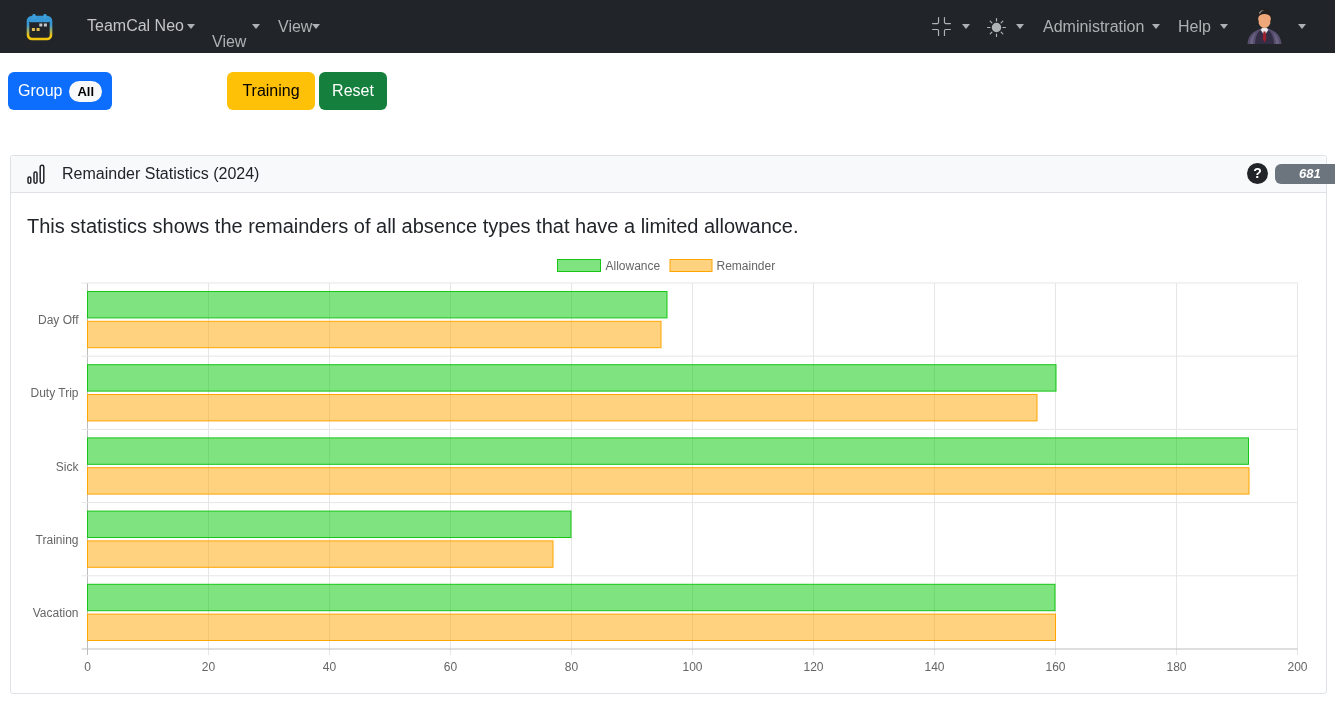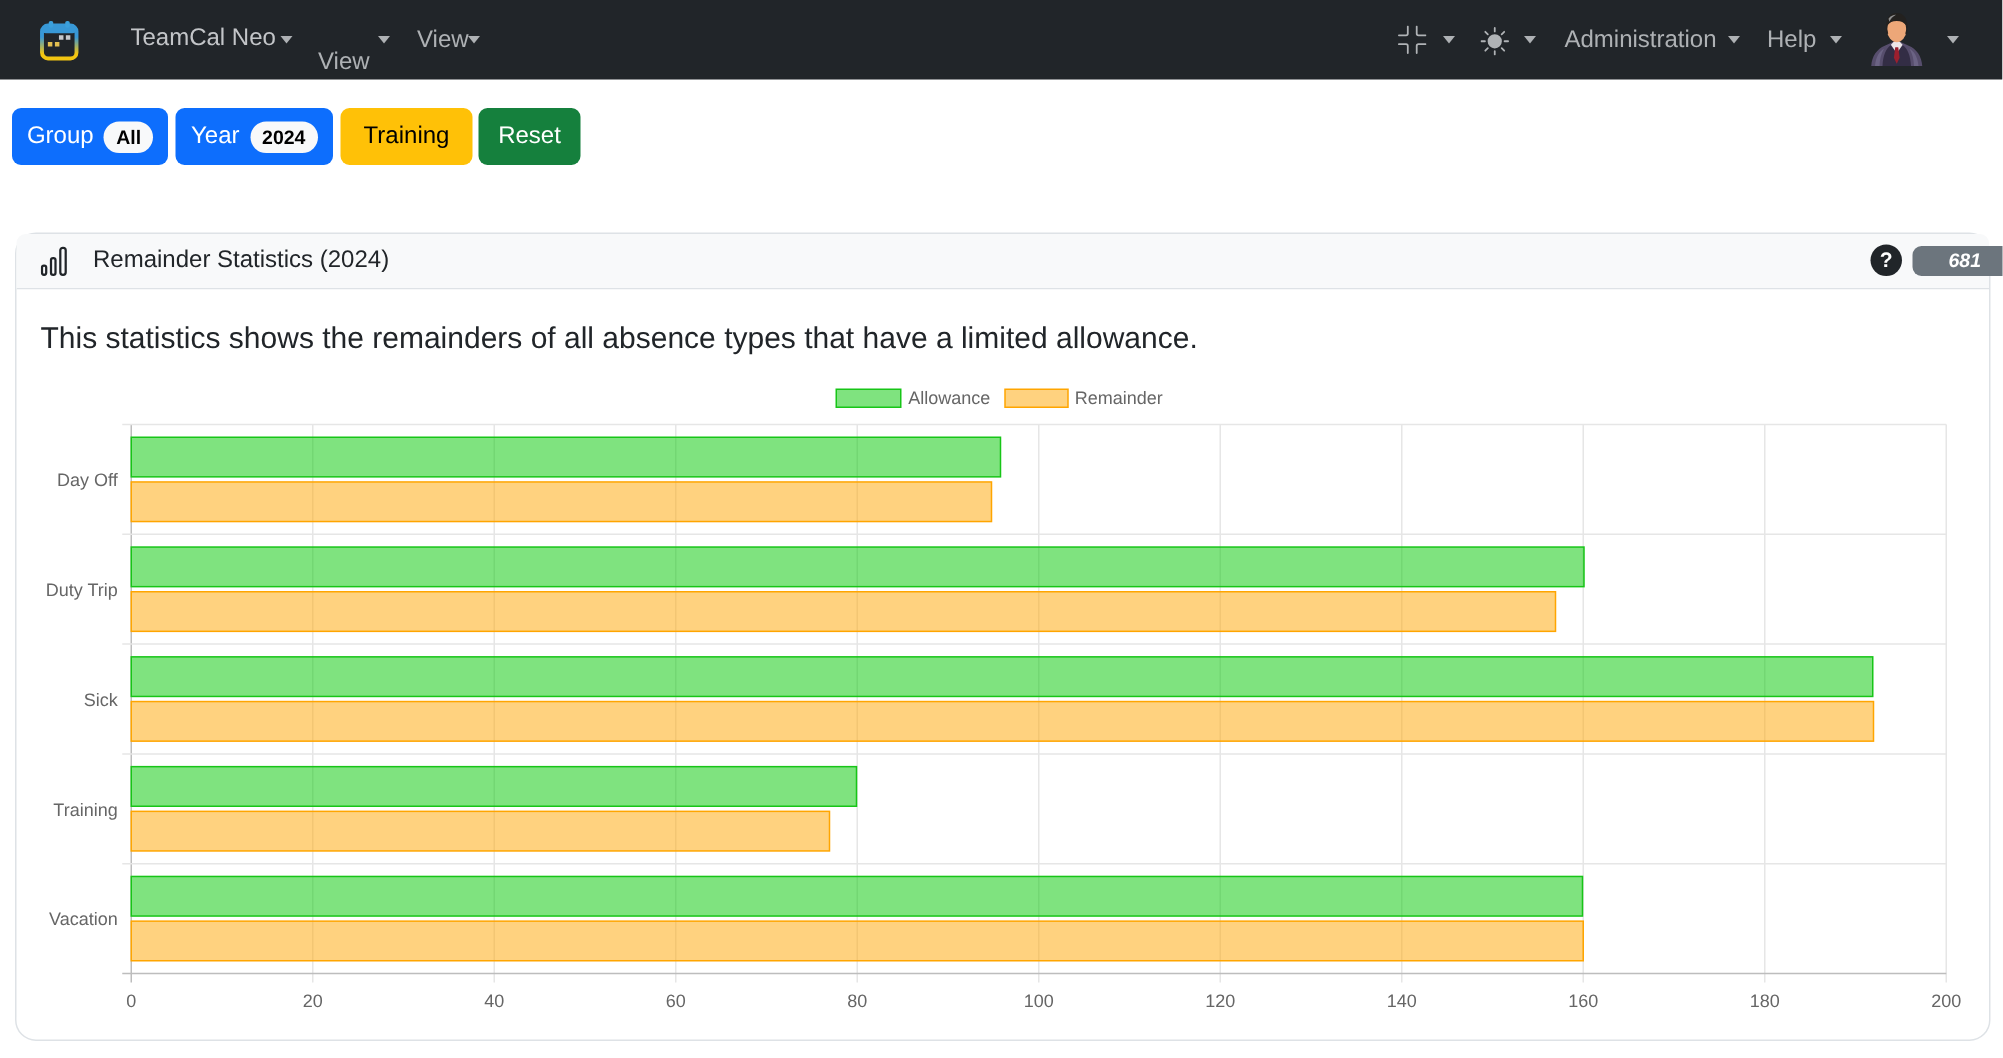--- a/index.html
+++ b/index.html
@@ -13,21 +13,21 @@
   .caret { position:absolute; width:0; height:0; border-left:4.5px solid transparent; border-right:4.5px solid transparent; border-top:5px solid #aeb1b4; }
 
   
   .btn { position:absolute; top:72px; height:38px; border-radius:6px; font-size:16px; color:#fff; display:flex; align-items:center; justify-content:center;text-align:center; }
   .btn .badge { background:#f8f9fa; color:#000; font-weight:bold; font-size:13px; border-radius:11px; padding:3px 8px; margin-left:7px; }
   .btn-primary { background:#0d6efd; }
   .btn-warning { background:#ffc107; color:#000; }
   .btn-secondary { background:#15803d; }
 
   
-  .card { position:absolute; left:10px; top:155px; width:1317px; height:539px; border:1px solid #dee2e6; border-radius:14px; background:#fff; }
+  .card { position:absolute; left:10px; top:155px; width:1317px; height:539px; border:1px solid #dee2e6; border-radius:3px; background:#fff; }
   .card-header { position:absolute; left:0; top:0; width:100%; height:37px; background:#f8f9fa; border-bottom:1px solid #dee2e6; border-radius:6px 6px 0 0; }
   .card-title { position:absolute; left:51px; top:9px; font-size:16px; color:#212529; }
   .qcircle { position:absolute; left:1236px; top:7px; width:21px; height:21px; border-radius:50%; background:#212529; color:#fff; font-size:14px; font-weight:bold; text-align:center; line-height:21px; }
   .badge681 { position:absolute; left:1264px; top:8px; height:20px; background:#6c757d; color:#fff; font-size:13px; font-weight:bold; font-style:italic; border-radius:6px; padding:2px 24px; }
   .card-text { position:absolute; left:16px; top:59px; font-size:20px; color:#212529; }
 </style>
 </head>
 <body>
 <div id="page">
   <div class="navbar">
@@ -79,21 +79,20 @@
       <ellipse cx="17.5" cy="11.8" rx="6.4" ry="8.3" fill="#eda778"></ellipse>
       <path d="M10.5 10.5 C10.2 3.5 13.3 0.6 17.5 0.6 C21.7 0.6 24.8 3.5 24.5 10.5 C24.5 10.5 23.5 6 17.5 6 C11.5 6 10.5 10.5 10.5 10.5 Z" fill="#23211f"></path>
       <path d="M12 4.5 C13.5 2.5 15.5 1.8 17 1.9 C14.8 3.2 13.4 4.6 12.6 6.5 Z" fill="#8f8f8f"></path>
       <path d="M10.6 9 L10.6 14.5 L11.8 14.5 Z" fill="#23211f"></path>
       <path d="M24.4 9 L24.4 14.5 L23.2 14.5 Z" fill="#23211f"></path>
     </svg>
     <div class="caret" style="left:1298px; top:24px;"></div>
   </div>
 
   <div class="btn btn-primary" style="left:8px; width:104px;">Group<span class="badge">All</span></div>
-  <div class="btn btn-primary" style="left:117px; width:105px;">Year<span class="badge">2024</span></div>
   <div class="btn btn-warning" style="left:227px; width:88px;">Training</div>
   <div class="btn btn-secondary" style="left:319px; width:68px;">Reset</div>
 
   <div class="card">
     <div class="card-header">
       <svg style="position:absolute;left:16px;top:7px" width="20" height="22" viewBox="0 0 20 22" fill="none" stroke="#212529" stroke-width="1.5">
         <rect x="1" y="14" width="2.8" height="6.2" rx="1.3"></rect>
         <rect x="7" y="9" width="3" height="11.2" rx="1.4"></rect>
         <rect x="13.2" y="2.2" width="3.6" height="18" rx="1.7"></rect>
       </svg>

